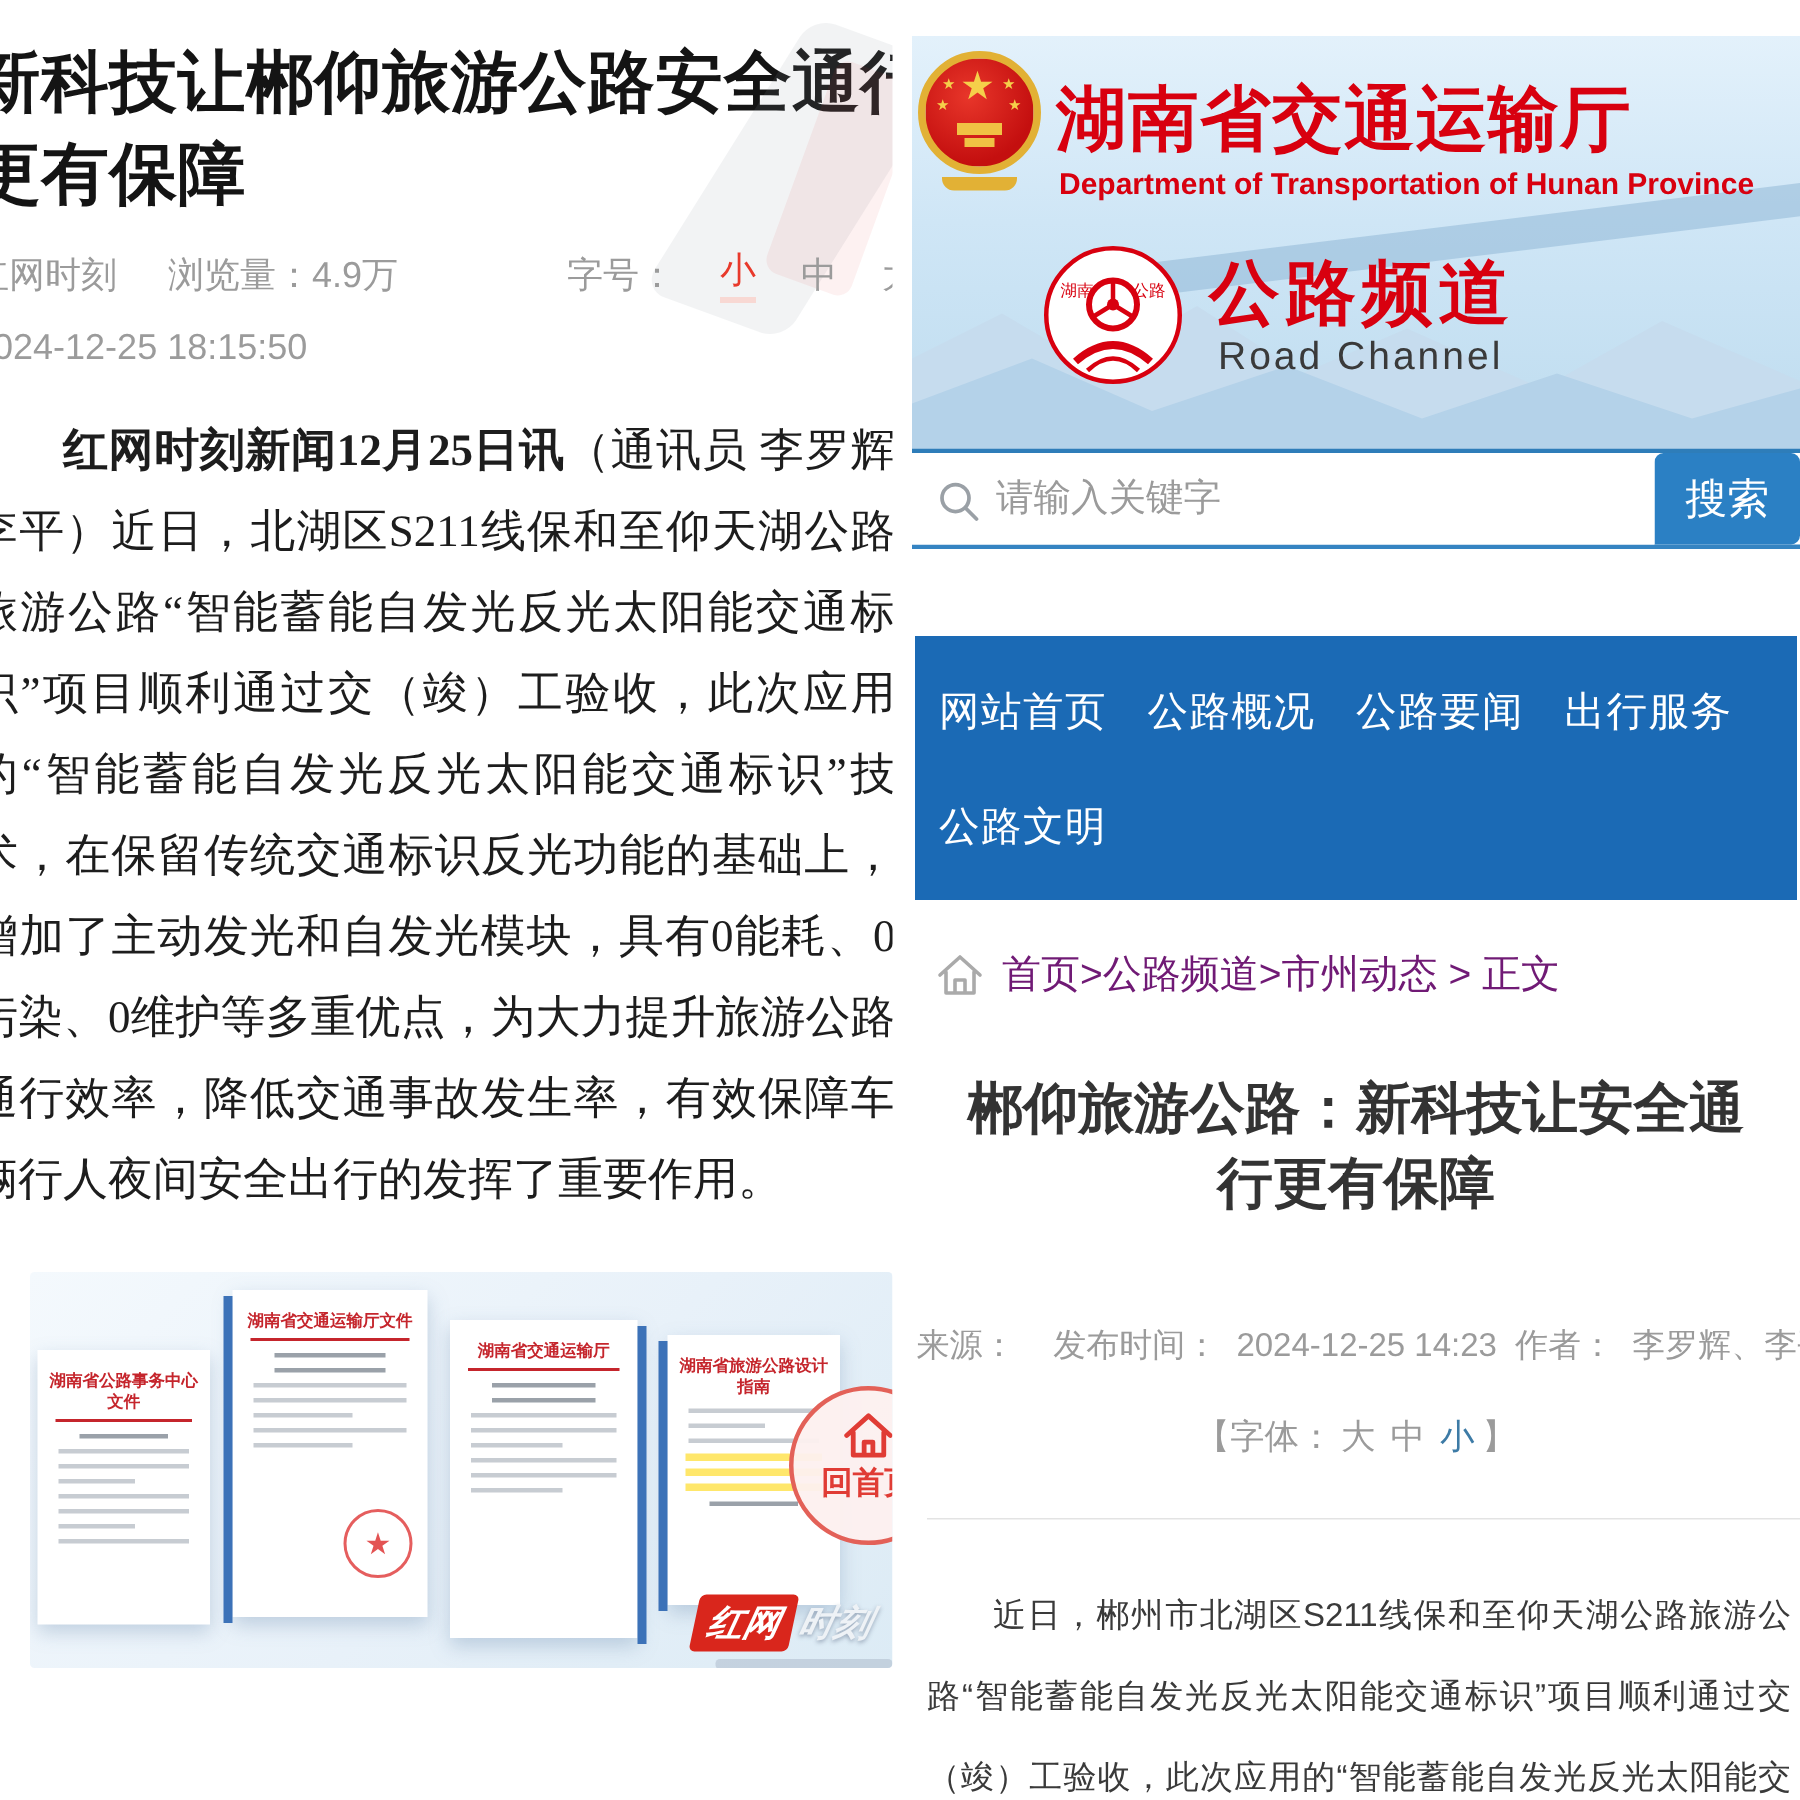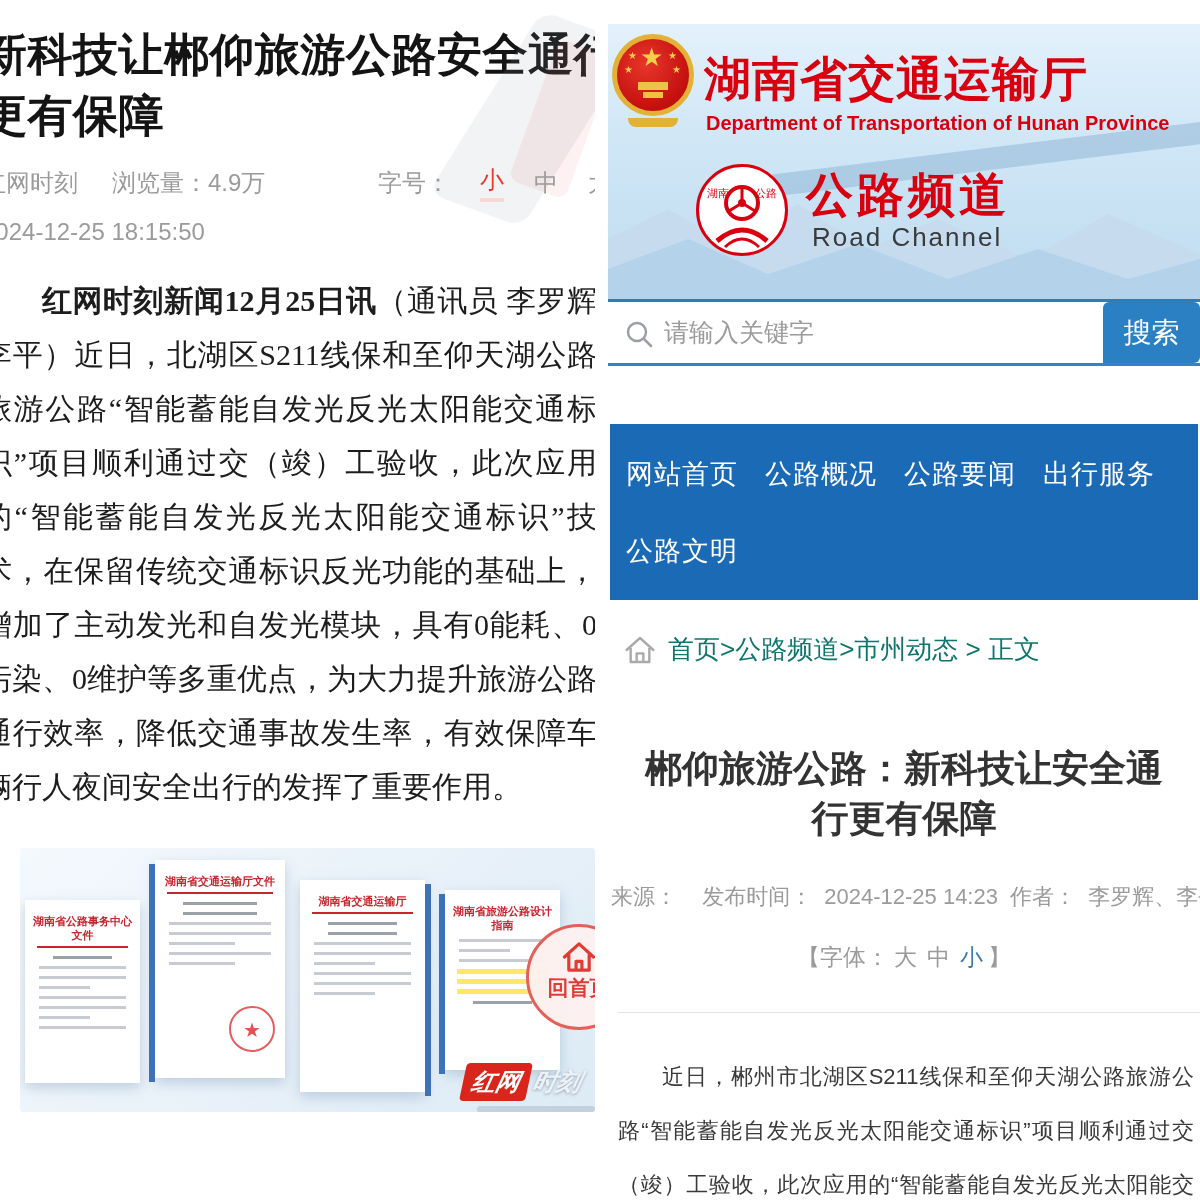--- a/index.html
+++ b/index.html
@@ -118,23 +118,23 @@
                 font-size:28px; cursor:pointer; border-radius:6px 6px 6px 0;
                 font-family:"Liberation Sans", sans-serif; }
 
   .nav-grid { position:absolute; left:2px; top:424px; width:588px; height:176px;
               background:#1b6ab5; display:grid;
               grid-template-columns:repeat(4,1fr); grid-template-rows:1fr 1fr;
               align-items:center; padding:11px 16px;font-family:Liberation Serif, serif; }
   .nav-item { color:#fff; font-size:27px; letter-spacing:1px; cursor:pointer; }
 
   .breadcrumb { position:absolute; left:16px; top:632px; display:flex; align-items:center; }
-  .bc-text { margin-left:12px; font-size:26px; color:#0f766e; cursor:pointer; }
-
-  .r-title { position:absolute; left:26px; top:744px; width:540px; text-align:center;
+  .bc-text { margin-left:12px; font-size:26px; color:#701a75; cursor:pointer; }
+
+  .r-title { position:absolute; left:26px; top:714px; width:540px; text-align:center;
              font-size:37px; line-height:50px; font-weight:bold; color:#333; }
 
   .r-meta { position:absolute; left:0; top:882px; width:592px; text-align:center;
             font-size:22px; color:#9b9b9b; white-space:nowrap; }
   .r-meta span { margin:0 3px; }
   .r-meta .gap { margin-right:16px; }
 
   .r-fontbar { position:absolute; left:0; top:942px; width:592px; text-align:center;
                font-size:23px; color:#9b9b9b; }
   .r-fontbar .fs-opt { margin:0 5px; cursor:pointer; }

